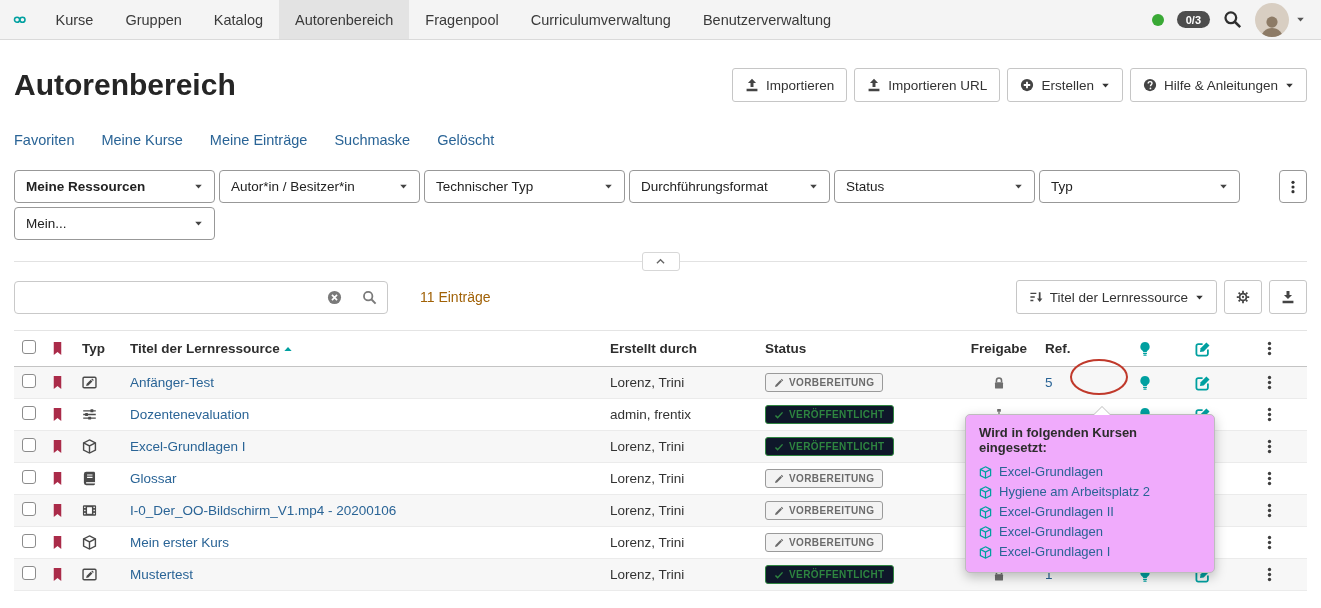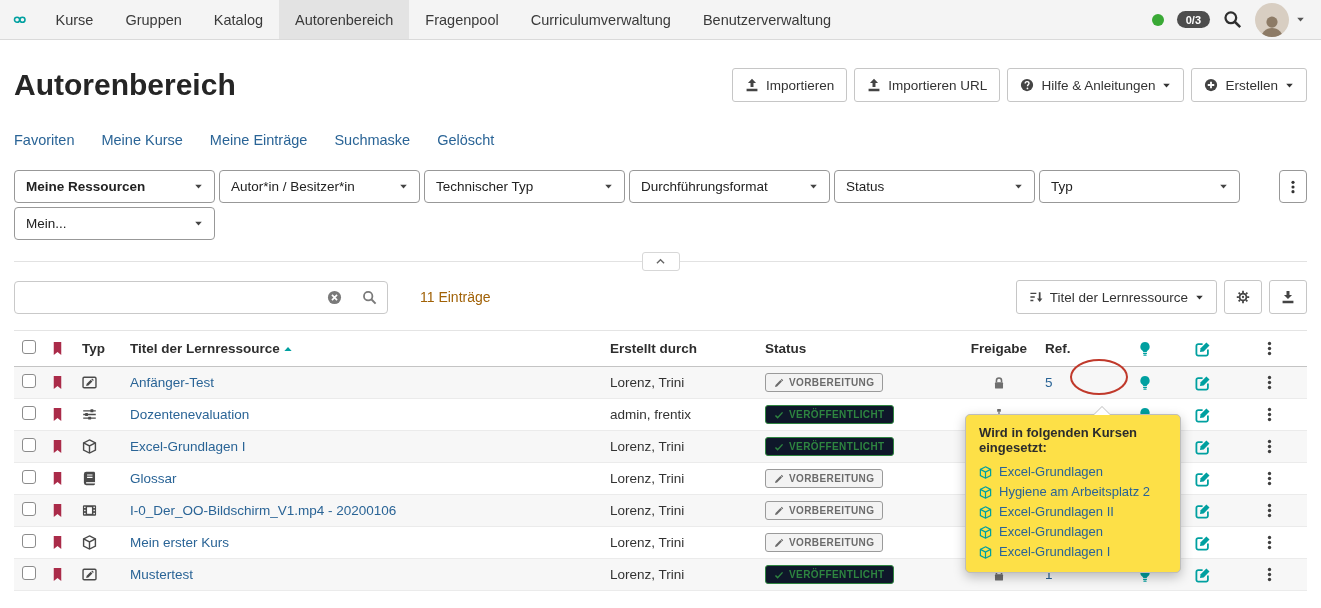--- a/index.html
+++ b/index.html
@@ -72,21 +72,21 @@
 .badge.draft{color:#6b6b6b;border-color:#9a9a9a;background:#f3f3f3}
 .badge.published{color:var(--status-green);border-color:var(--status-green)}
 .c-freigabe{text-align:center}
 .c-freigabe .ic{font-size:14px;color:#6f6f6f}
 .c-ref{text-align:left;padding-right:12px}
 .c-bulb,.c-edit,.c-kebab{text-align:center}
 .c-bulb .ic,.c-edit .ic{font-size:16px;cursor:pointer}
 .c-kebab .ic{font-size:15px;color:#3f3f3f;cursor:pointer}
 .sort-arrow{font-size:10px;margin-left:3px}
 
-.tooltip{position:absolute;left:951px;top:84px;width:216px;background:#fde047;border:1px solid #bdbdbd;border-radius:5px;box-shadow:0 4px 12px rgba(0,0,0,.25);padding:10px 13px;z-index:40}
+.tooltip{position:absolute;left:951px;top:84px;width:250px;background:#f0abfc;border:1px solid #bdbdbd;border-radius:5px;box-shadow:0 4px 12px rgba(0,0,0,.25);padding:10px 13px;z-index:40}
 .tooltip::before{content:"";position:absolute;top:-9px;left:127px;border:9px solid transparent;border-top:none;border-bottom:9px solid #bdbdbd}
 .tooltip::after{content:"";position:absolute;top:-8px;left:128px;border:8px solid transparent;border-top:none;border-bottom:8px solid #fff}
 .tt-title{font-weight:bold;font-size:13px;margin-bottom:7px;color:#2c2c2c}
 .tt-item{display:flex;align-items:center;gap:7px;line-height:20px;font-size:13px}
 .tt-item .ic{font-size:13px}
 
 .annotation-ellipse{position:absolute;left:1056px;top:29px;width:58px;height:36px;border:2.5px solid var(--annotation-red);border-radius:50%;z-index:60;pointer-events:none}
 </style>
 </head>
 <body>
@@ -151,39 +151,39 @@
             <svg viewBox="0 0 16 16" width="1em" height="1em" fill="currentColor" aria-hidden="true">
               <path d="M8 .8 3.4 5.6h2.9v4.6h3.4V5.6h2.9zM1.8 12.3h12.4V15H1.8z"></path>
             </svg>
           </span>
           <span>Importieren URL</span>
         </button>
         <button class="btn">
           <span class="ic ">
             <svg viewBox="0 0 16 16" width="1em" height="1em" fill="currentColor" aria-hidden="true">
               <circle cx="8" cy="8" r="7"></circle>
+              <path d="M8 4.3v7.4M4.3 8h7.4" stroke="#fff" stroke-width="2.1" fill="none"></path>
+            </svg>
+          </span>
+          <span>Erstellen</span>
+          <span class="ic caret">
+            <svg viewBox="0 0 16 16" width="1em" height="1em" fill="currentColor" aria-hidden="true">
+              <path d="M2.2 5h11.6L8 11.4z"></path>
+            </svg>
+          </span>
+        </button>
+        <button class="btn">
+          <span class="ic ">
+            <svg viewBox="0 0 16 16" width="1em" height="1em" fill="currentColor" aria-hidden="true">
+              <circle cx="8" cy="8" r="7"></circle>
               <path d="M5.9 6.3c0-1.4 1-2.2 2.2-2.2 1.3 0 2.2.8 2.2 2 0 1.6-1.7 1.8-1.7 3.1v.2" stroke="#fff" stroke-width="1.6" fill="none"></path>
               <circle cx="8.5" cy="11.9" r="1" fill="#fff"></circle>
             </svg>
           </span>
           <span>Hilfe &amp; Anleitungen</span>
-          <span class="ic caret">
-            <svg viewBox="0 0 16 16" width="1em" height="1em" fill="currentColor" aria-hidden="true">
-              <path d="M2.2 5h11.6L8 11.4z"></path>
-            </svg>
-          </span>
-        </button>
-        <button class="btn">
-          <span class="ic ">
-            <svg viewBox="0 0 16 16" width="1em" height="1em" fill="currentColor" aria-hidden="true">
-              <circle cx="8" cy="8" r="7"></circle>
-              <path d="M8 4.3v7.4M4.3 8h7.4" stroke="#fff" stroke-width="2.1" fill="none"></path>
-            </svg>
-          </span>
-          <span>Erstellen</span>
           <span class="ic caret">
             <svg viewBox="0 0 16 16" width="1em" height="1em" fill="currentColor" aria-hidden="true">
               <path d="M2.2 5h11.6L8 11.4z"></path>
             </svg>
           </span>
         </button>
       </div>
   </div>
 
   <nav class="subtabs">

